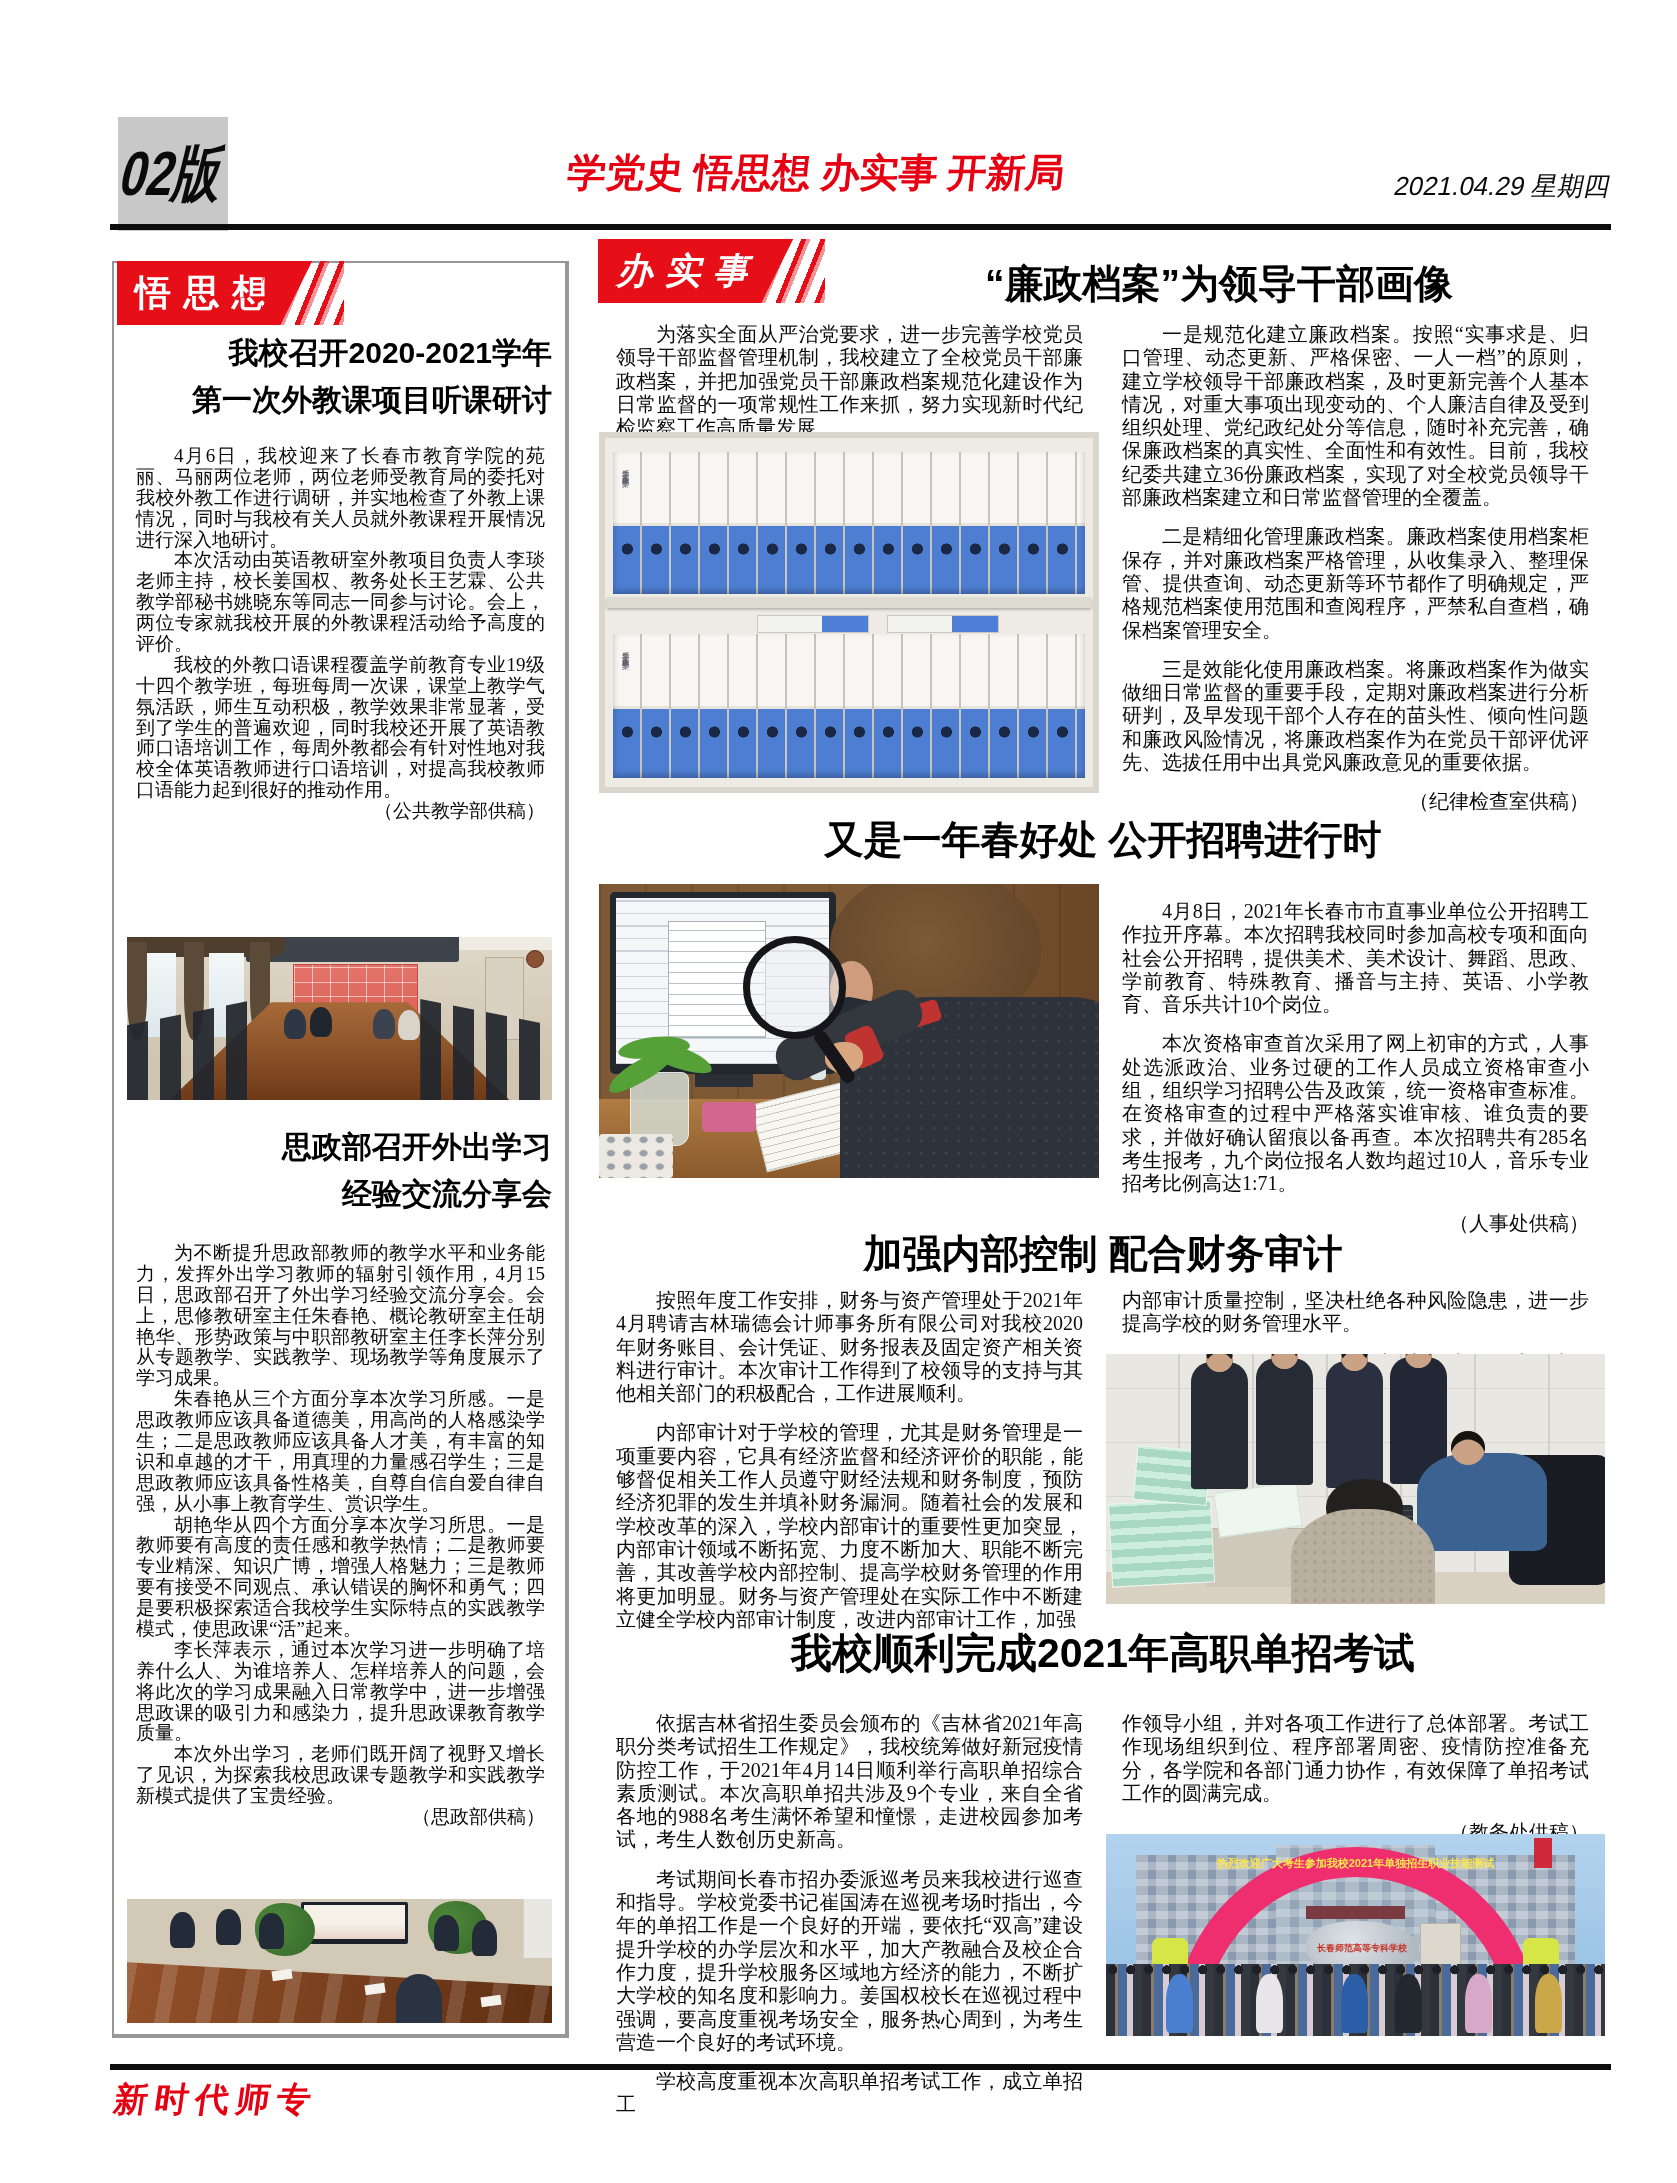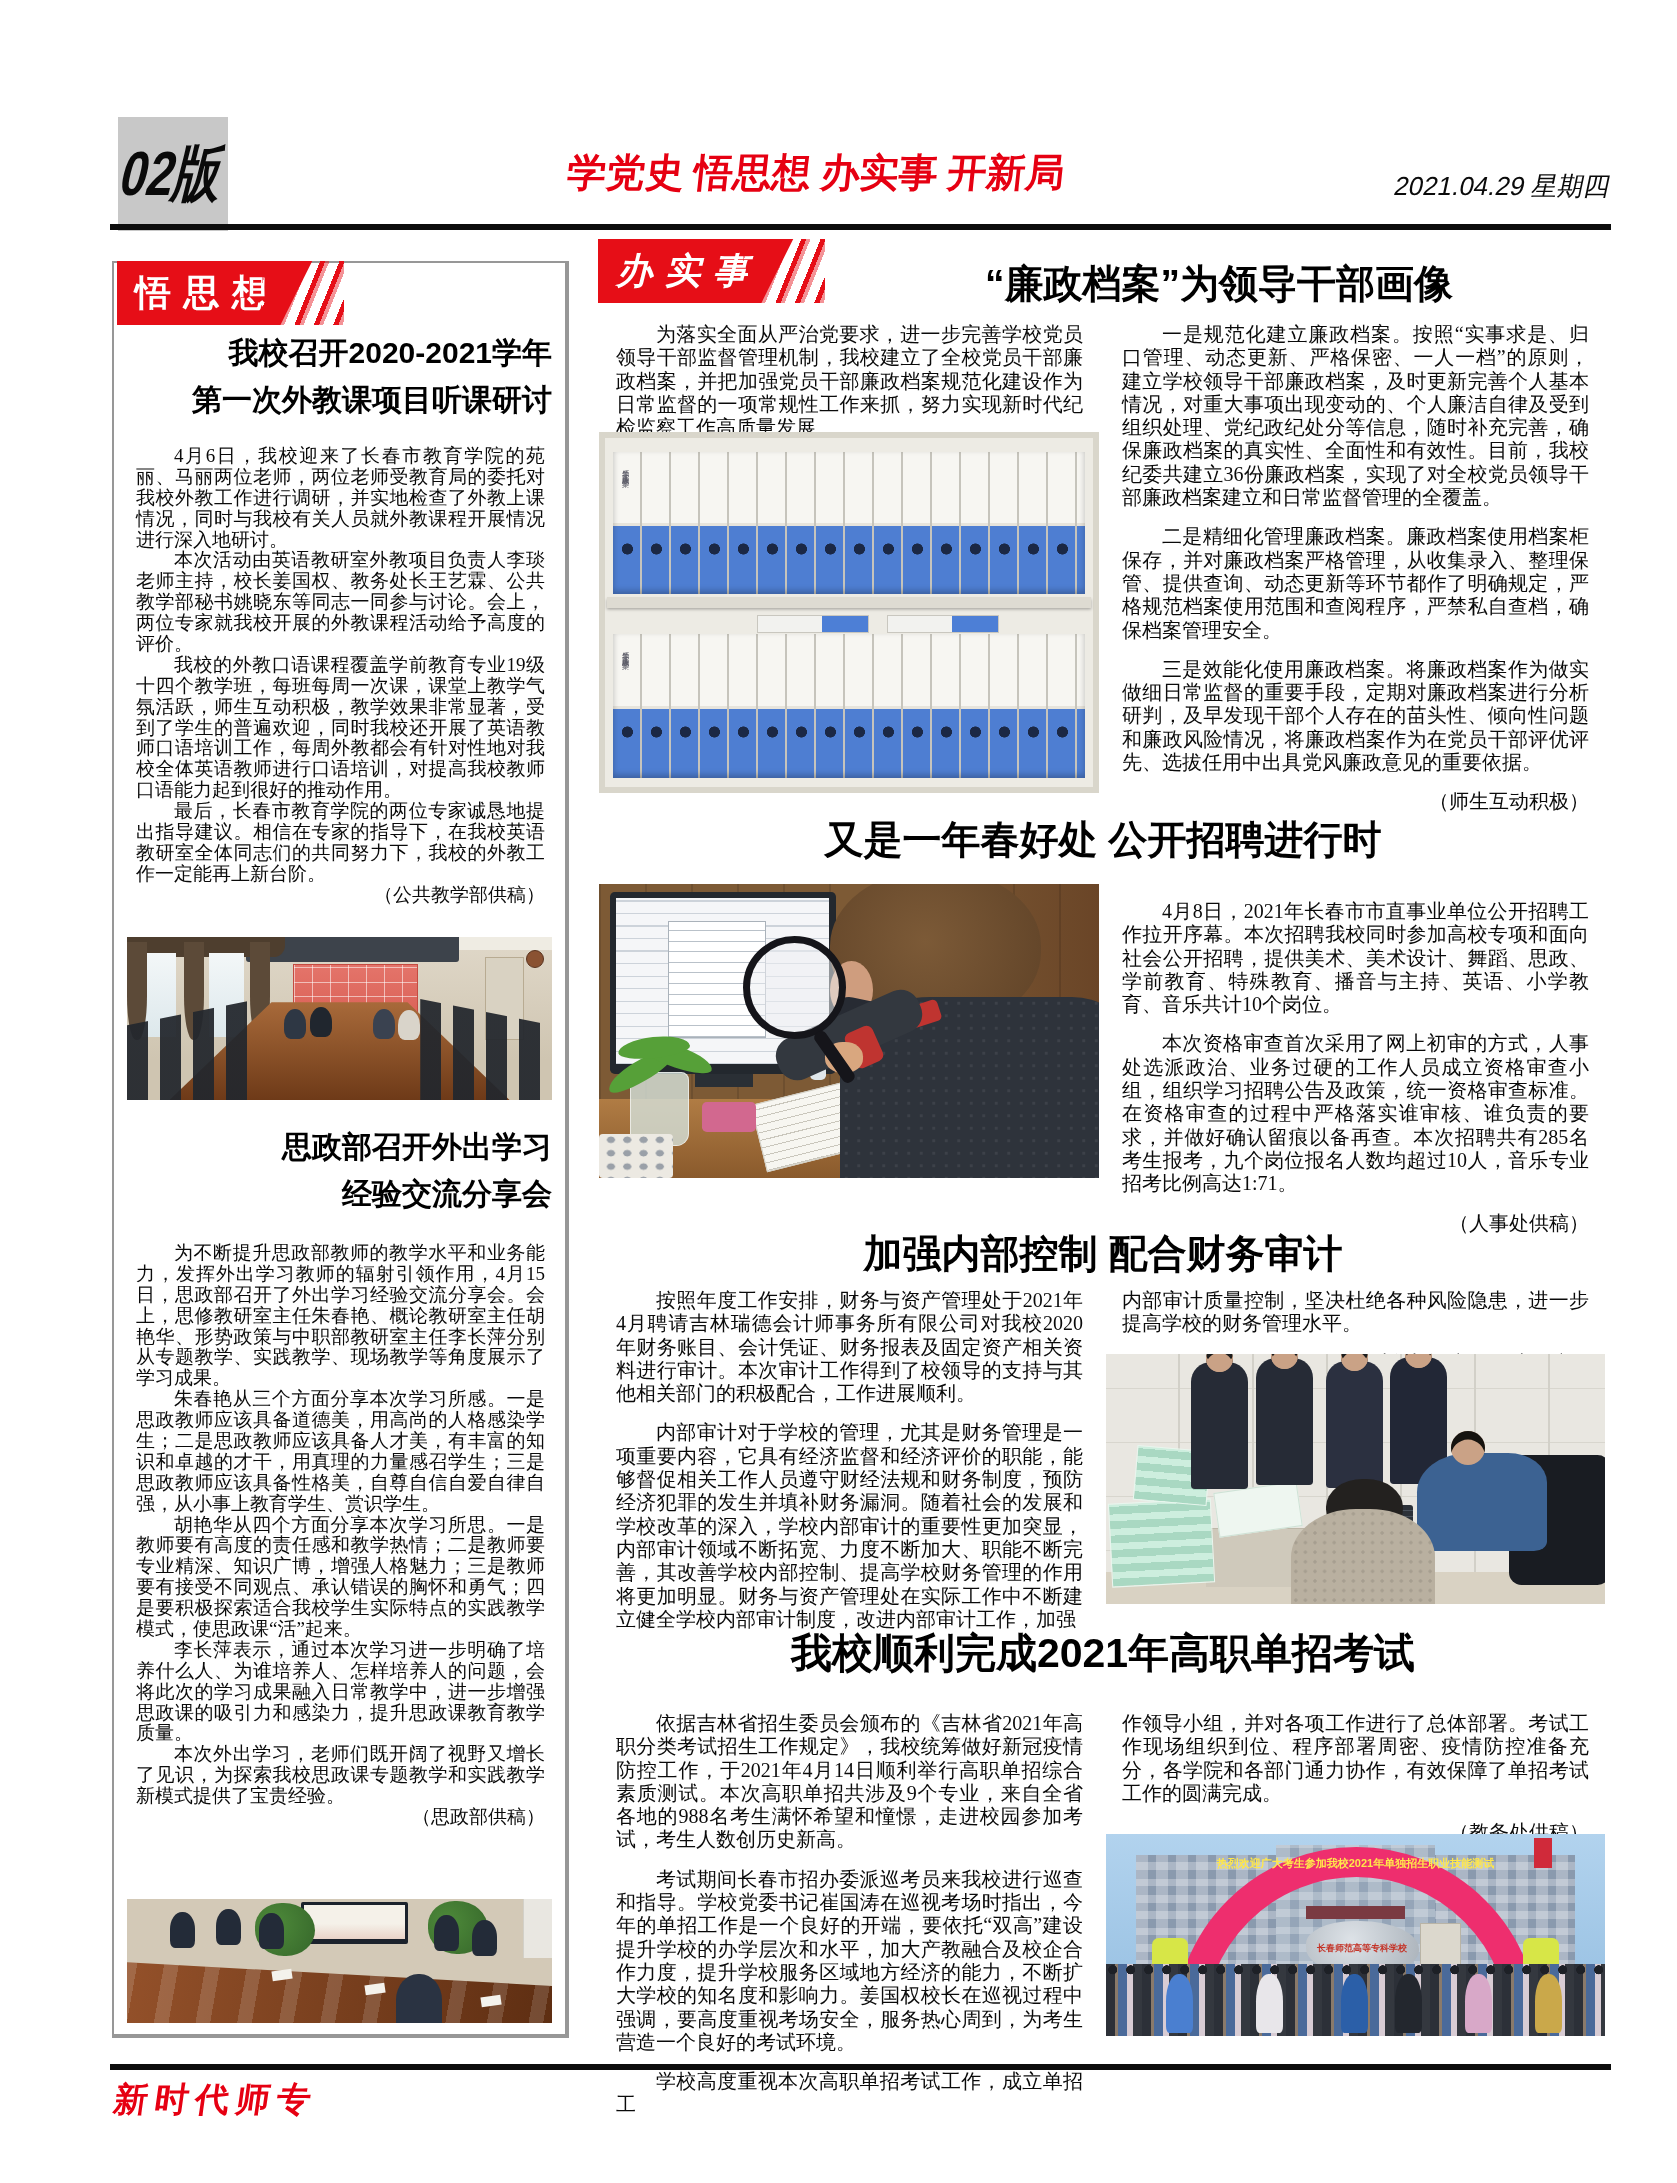--- a/index.html
+++ b/index.html
@@ -212,21 +212,20 @@
   </div>
 
   <div class="abs title-sm" style="left:130px;top:330px;width:422px;">
     <div>我校召开2020-2021学年</div>
     <div>第一次外教课项目听课研讨</div>
   </div>
   <div class="abs body-text" style="left:136px;top:446px;width:409px;">
     <p>4月6日，我校迎来了长春市教育学院的苑丽、马丽两位老师，两位老师受教育局的委托对我校外教工作进行调研，并实地检查了外教上课情况，同时与我校有关人员就外教课程开展情况进行深入地研讨。</p>
     <p>本次活动由英语教研室外教项目负责人李琰老师主持，校长姜国权、教务处长王艺霖、公共教学部秘书姚晓东等同志一同参与讨论。会上，两位专家就我校开展的外教课程活动给予高度的评价。</p>
     <p>我校的外教口语课程覆盖学前教育专业19级十四个教学班，每班每周一次课，课堂上教学气氛活跃，师生互动积极，教学效果非常显著，受到了学生的普遍欢迎，同时我校还开展了英语教师口语培训工作，每周外教都会有针对性地对我校全体英语教师进行口语培训，对提高我校教师口语能力起到很好的推动作用。</p>
-    <p>最后，长春市教育学院的两位专家诚恳地提出指导建议。相信在专家的指导下，在我校英语教研室全体同志们的共同努力下，我校的外教工作一定能再上新台阶。</p>
     <p class="byline">（公共教学部供稿）</p>
   </div>
 
   <div class="photo" style="left:127px;top:937px;width:425px;height:163px;">
     <div class="p1-wall"></div>
     <div class="p1-ceil"></div>
     <div class="p1-beam"></div>
     <div class="p1-valance"></div>
     <div class="p1-win" style="left:14.4px;"></div>
     <div class="p1-win" style="left:82px;"></div>
@@ -298,21 +297,21 @@
     <div class="p3-flat" style="left:288px;top:183px;width:110px;"></div>
     <div class="p3-shelf" style="top:202px;height:144px;"></div>
     <div class="spine-label" style="left:21px;top:32px;">领导干部廉政档案</div>
     <div class="spine-label" style="left:21px;top:214px;">领导干部廉政档案</div>
   </div>
 
   <div class="abs body-lg" style="left:1106px;top:307px;width:499px;">
     <p>一是规范化建立廉政档案。按照“实事求是、归口管理、动态更新、严格保密、一人一档”的原则，建立学校领导干部廉政档案，及时更新完善个人基本情况，对重大事项出现变动的、个人廉洁自律及受到组织处理、党纪政纪处分等信息，随时补充完善，确保廉政档案的真实性、全面性和有效性。目前，我校纪委共建立36份廉政档案，实现了对全校党员领导干部廉政档案建立和日常监督管理的全覆盖。</p>
     <p>二是精细化管理廉政档案。廉政档案使用档案柜保存，并对廉政档案严格管理，从收集录入、整理保管、提供查询、动态更新等环节都作了明确规定，严格规范档案使用范围和查阅程序，严禁私自查档，确保档案管理安全。</p>
     <p>三是效能化使用廉政档案。将廉政档案作为做实做细日常监督的重要手段，定期对廉政档案进行分析研判，及早发现干部个人存在的苗头性、倾向性问题和廉政风险情况，将廉政档案作为在党员干部评优评先、选拔任用中出具党风廉政意见的重要依据。</p>
-    <p class="byline">（师生互动积极）</p>
+    <p class="byline">（纪律检查室供稿）</p>
   </div>
 
   <div class="abs title-lg" style="left:600px;top:813px;width:1006px;">又是一年春好处 公开招聘进行时</div>
 
   <div class="photo" style="left:599px;top:884px;width:500px;height:294px;">
     <div class="p4-bg"></div>
     <div class="p4-monitor">
       <div class="p4-screen"></div>
       <div class="p4-doc"></div>
     </div>

